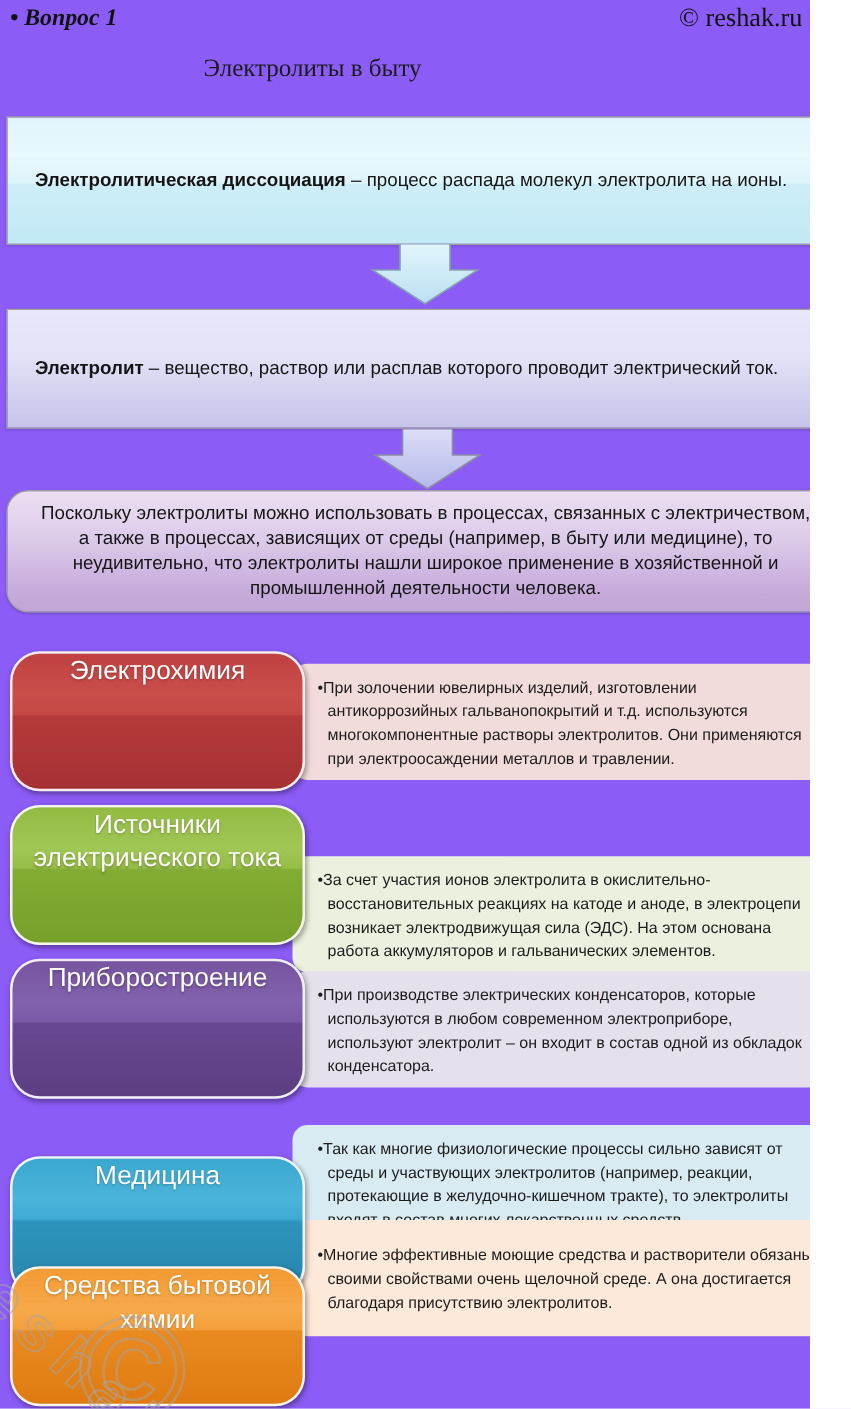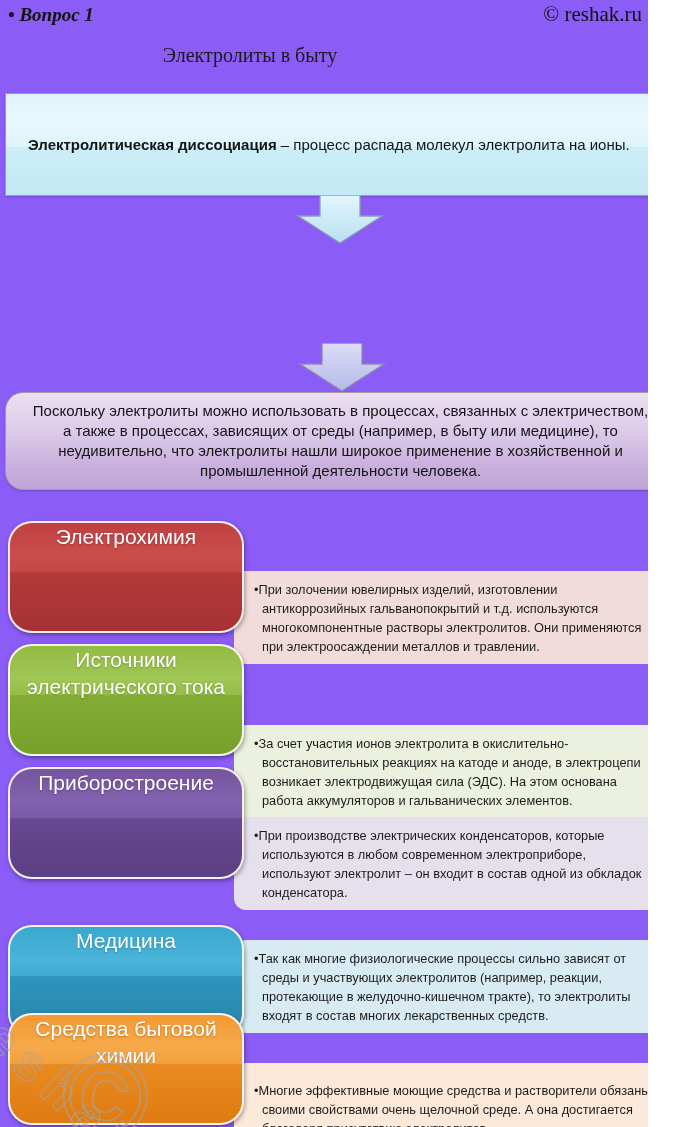--- a/index.html
+++ b/index.html
@@ -33,21 +33,21 @@
 
   
   .pill{position:absolute;left:8px;width:236px;height:112px;border-radius:24px;
         box-sizing:border-box;border:2px solid rgba(255,255,255,.9);
         display:flex;justify-content:center;text-align:center;
         color:#fff;font-size:21px;line-height:27px;padding:0 14px;
         box-shadow:1px 2px 4px rgba(0,0,0,.35);z-index:2;
         text-shadow:0 1px 2px rgba(0,0,0,.25);}
   .panel{position:absolute;left:234px;width:436px;height:93px;border-radius:12px;
          box-sizing:border-box;display:flex;align-items:center;
-         padding:4px 12px 4px 20px;z-index:1;margin-top:40px;}
+         padding:4px 12px 4px 20px;z-index:1;}
   .panel p{margin:0;font-size:12.8px;line-height:19px;color:#1c1c1c;
            padding-left:8px;text-indent:-8px;}
   .r0 .pill{background:linear-gradient(180deg,#c04041 0%,#c94e4a 30%,#c44845 45%,#b43a3b 46%,#a63134 100%);}
   .r0 .panel{background:#f2dcdb;}
   .r1 .pill{background:linear-gradient(180deg,#93bb43 0%,#a0c655 30%,#96bd48 45%,#83ac34 46%,#76a02a 100%);}
   .r1 .panel{background:#ebf1de;}
   .r2 .pill{background:linear-gradient(180deg,#77549f 0%,#8162ae 30%,#7a59a7 45%,#684890 46%,#5c3e82 100%);}
   .r2 .panel{background:#e6e0ec;}
   .r3 .pill{background:linear-gradient(180deg,#3aa8cf 0%,#4ab4d9 30%,#3fabd2 45%,#2e95bc 46%,#2884ab 100%);}
   .r3 .panel{background:#d9ebf2;}
@@ -78,20 +78,23 @@
   <svg class="arrow arrow1" viewBox="0 0 88 49">
     <defs>
       <linearGradient id="g1" x1="0" y1="0" x2="0" y2="1">
         <stop offset="0" stop-color="#e2f6fc"></stop>
           <stop offset="1" stop-color="#badff2"></stop>
       </linearGradient>
     </defs>
     <polygon points="24,0 64,0 64,21 86,21 44,48 2,21 24,21" fill="url(#g1)" stroke="#85a0b5" stroke-width="1.3"></polygon>
   </svg>
 
+  <div class="fbox fbox2">
+    <p><span class="b">Электролит</span><span> – вещество, раствор или расплав которого проводит электрический ток.</span></p>
+  </div>
 
   <svg class="arrow arrow2" viewBox="0 0 88 49">
     <defs>
       <linearGradient id="g2" x1="0" y1="0" x2="0" y2="1">
         <stop offset="0" stop-color="#dcddf6"></stop>
           <stop offset="1" stop-color="#b4b9ea"></stop>
       </linearGradient>
     </defs>
     <polygon points="24,0 64,0 64,21 86,21 44,48 2,21 24,21" fill="url(#g2)" stroke="#8c8ca8" stroke-width="1.3"></polygon>
   </svg>
@@ -130,21 +133,21 @@
   <div class="row r3">
     <div class="panel" style="top:900px;">
       <p><span>•</span><span>Так как многие физиологические процессы сильно зависят от среды и участвующих электролитов (например, реакции, протекающие в желудочно-кишечном тракте), то электролиты входят в состав многих лекарственных средств.</span></p>
     </div>
     <div class="pill" style="top:890px;margin-top:35px;">
       <span>Медицина</span>
     </div>
   </div>
 
   <div class="row r4">
-    <div class="panel" style="top:1023px;">
+    <div class="panel" style="top:976px;">
       <p><span>•</span><span>Многие эффективные моющие средства и растворители обязаны своими свойствами очень щелочной среде. А она достигается благодаря присутствию электролитов.</span></p>
     </div>
     <div class="pill" style="top:1013px;">
       <span>Средства бытовой химии</span>
     </div>
   </div>
 
   <div class="wm wm-text">reshak.ru</div>
   <div class="wm wm-sym">©</div>
 

